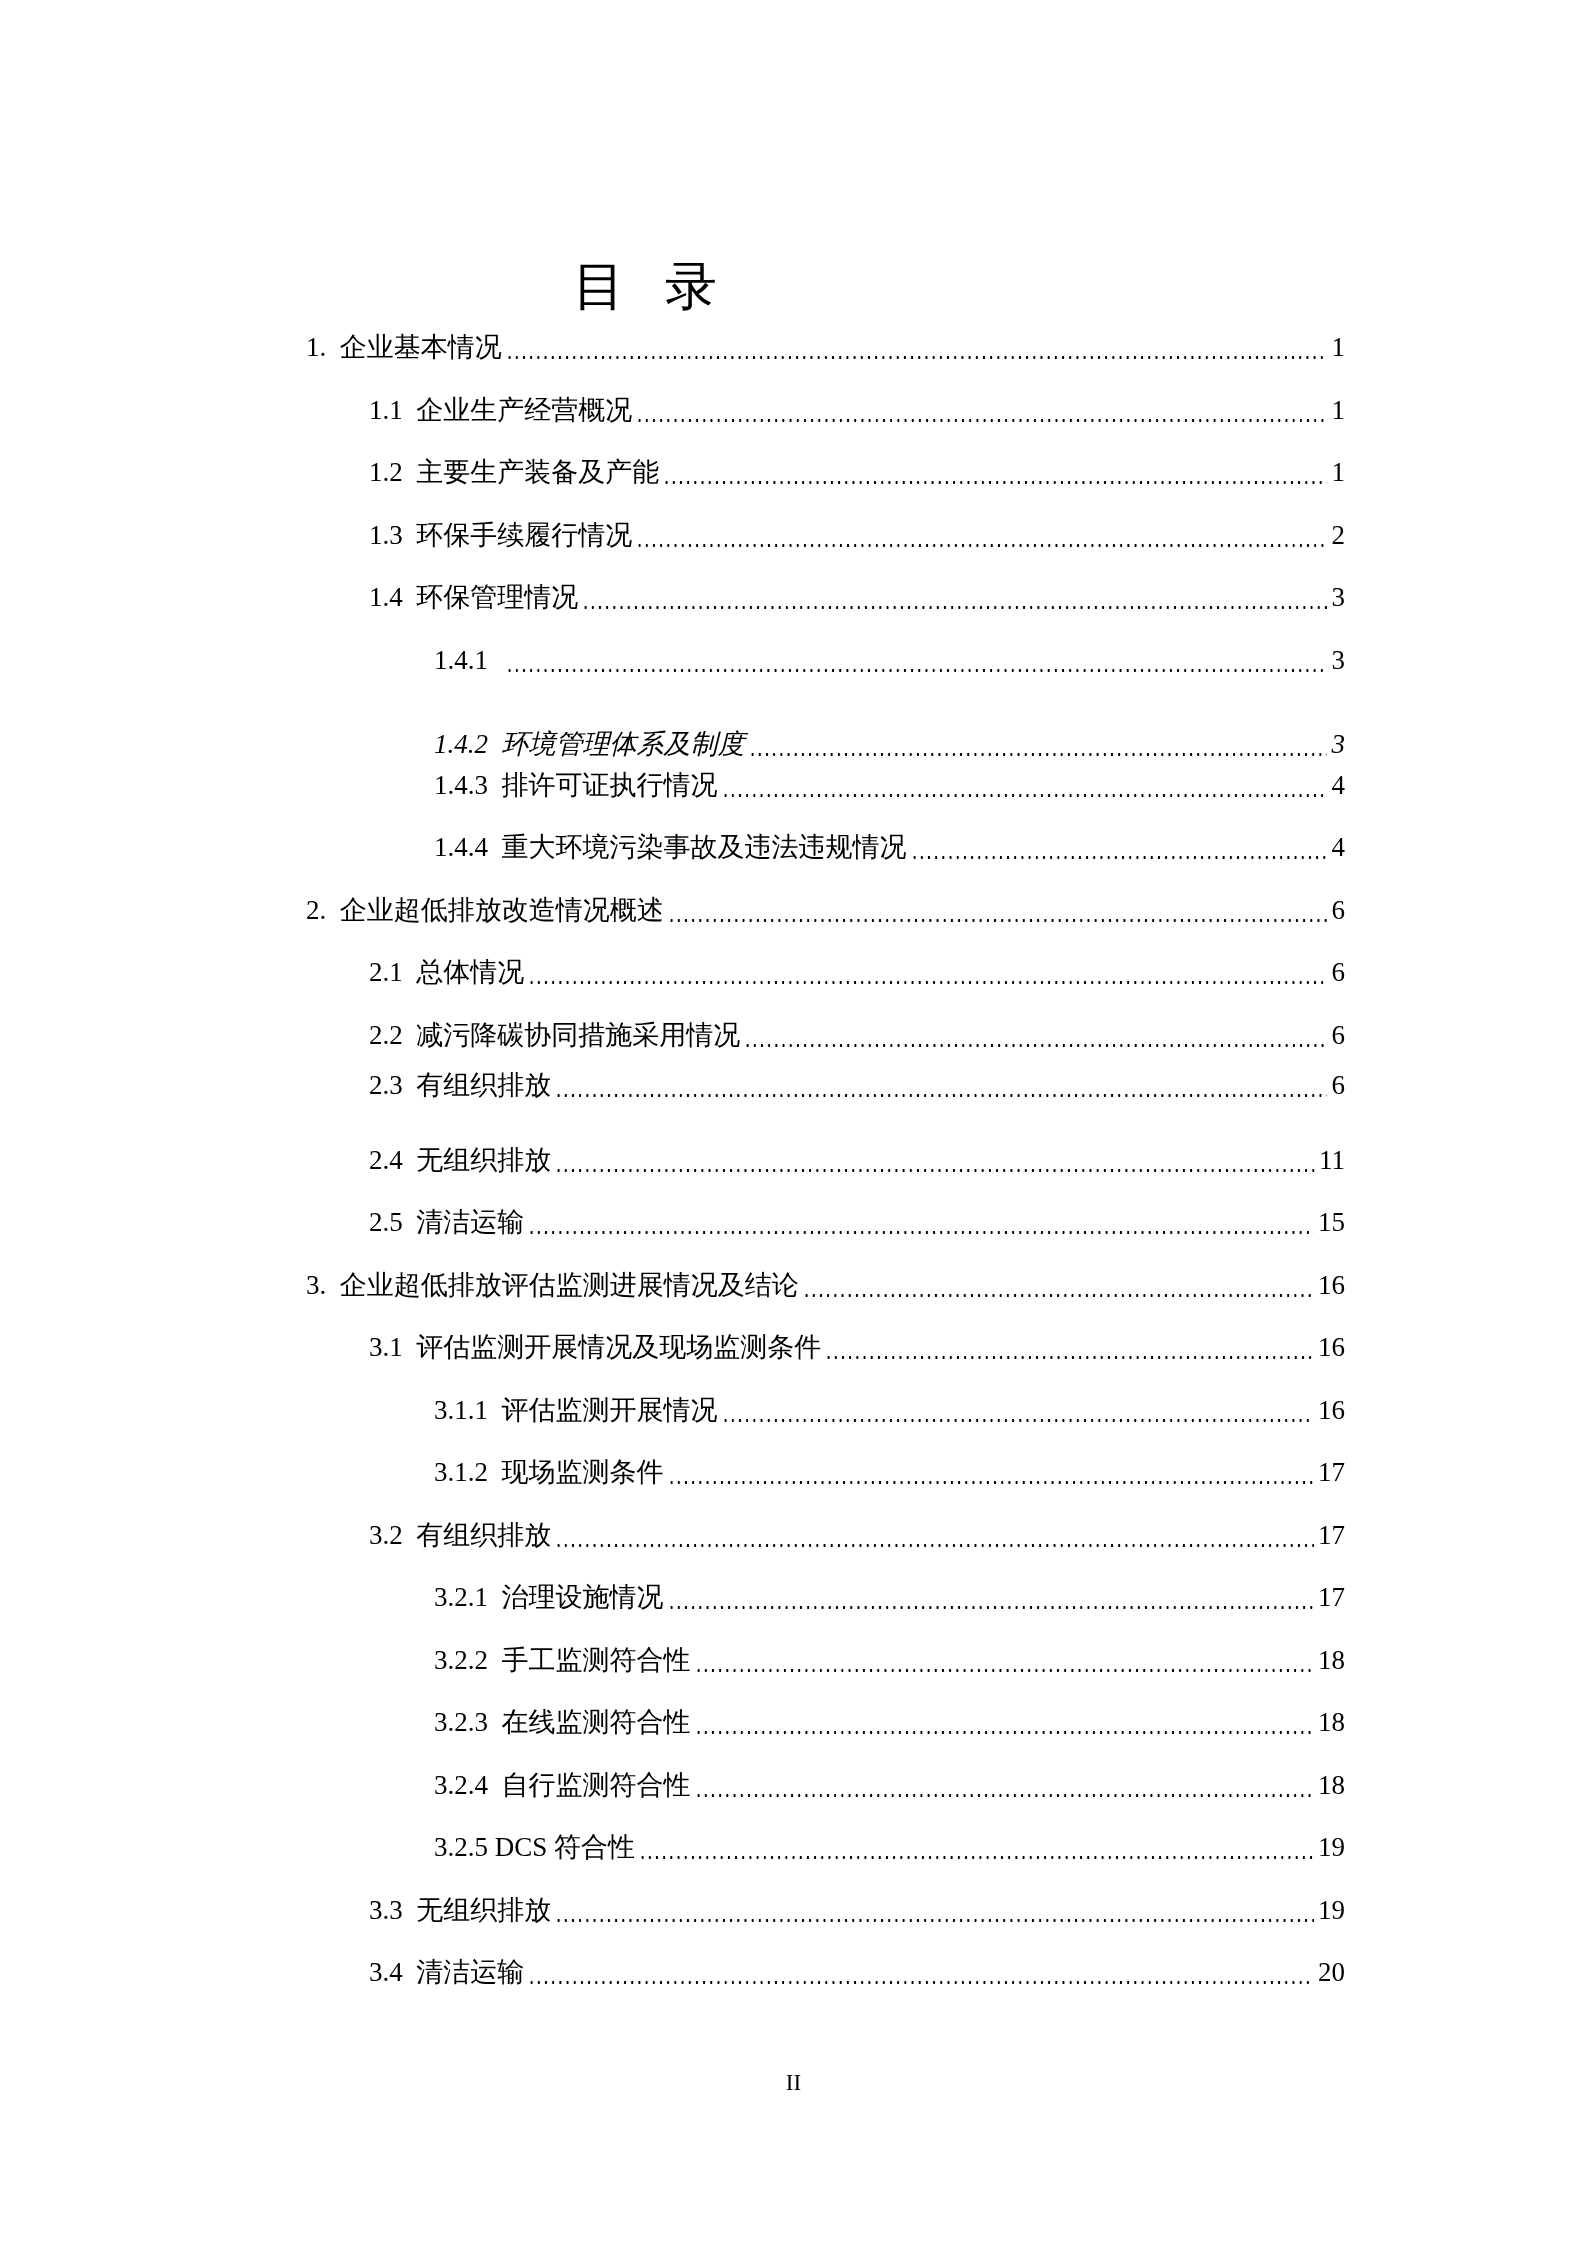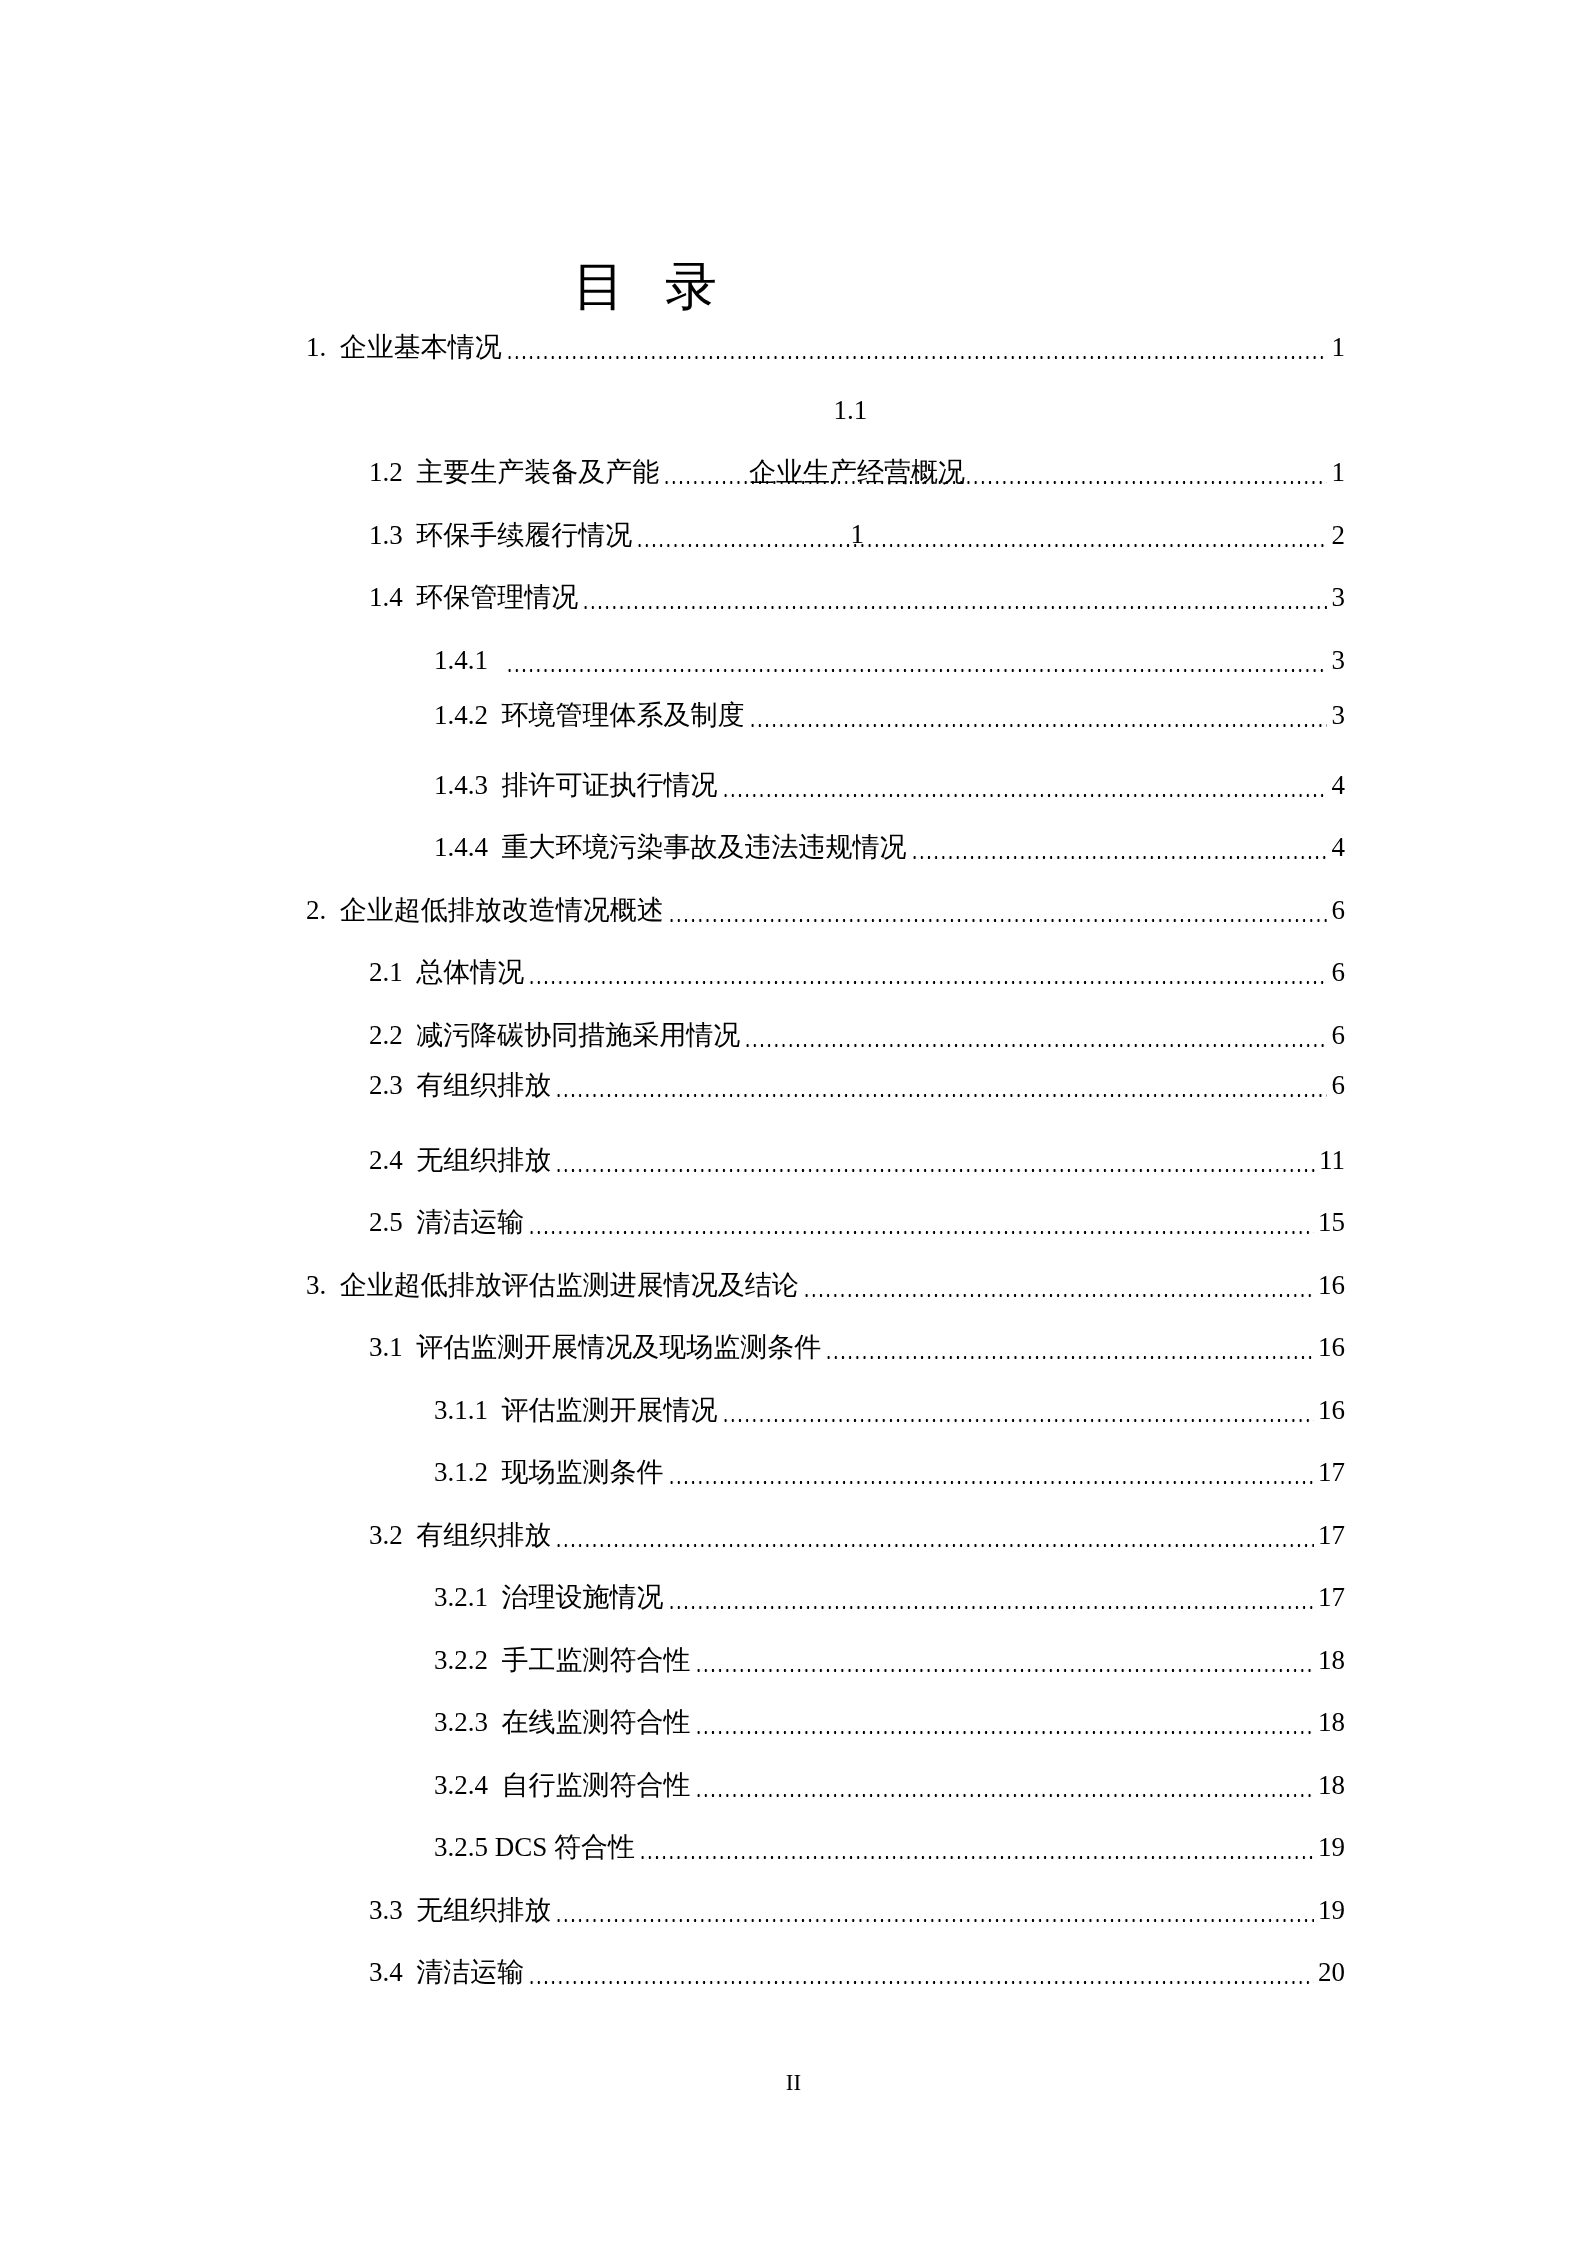--- a/index.html
+++ b/index.html
@@ -27,21 +27,21 @@
 
 <div class="title">目录</div>
 
 <div class="toc" id="toc">
     <div class="row l1" style="top: 0px;">
       <span class="num">1.  </span>
       <span class="label">企业基本情况</span>
       <span class="leader"></span>
       <span class="page">1</span>
     </div>
-    <div class="row l2" style="top: 62.5px; flex-direction: column;">
+    <div class="row l2" style="top: 62.5px;">
       <span class="num">1.1  </span>
       <span class="label">企业生产经营概况</span>
       <span class="leader"></span>
       <span class="page">1</span>
     </div>
     <div class="row l2" style="top: 125px;">
       <span class="num">1.2  </span>
       <span class="label">主要生产装备及产能</span>
       <span class="leader"></span>
       <span class="page">1</span>
@@ -56,21 +56,21 @@
       <span class="num">1.4  </span>
       <span class="label">环保管理情况</span>
       <span class="leader"></span>
       <span class="page">3</span>
     </div>
     <div class="row l3" style="top: 312.5px;">
       <span class="num">1.4.1  </span>
       <span class="leader"></span>
       <span class="page">3</span>
     </div>
-    <div class="row l3" style="top: 368px;">
+    <div class="row l3" style="top: 397px; font-style: italic;">
       <span class="num">1.4.2  </span>
       <span class="label">环境管理体系及制度</span>
       <span class="leader"></span>
       <span class="page">3</span>
     </div>
     <div class="row l3" style="top: 437.5px;">
       <span class="num">1.4.3  </span>
       <span class="label">排许可证执行情况</span>
       <span class="leader"></span>
       <span class="page">4</span>

